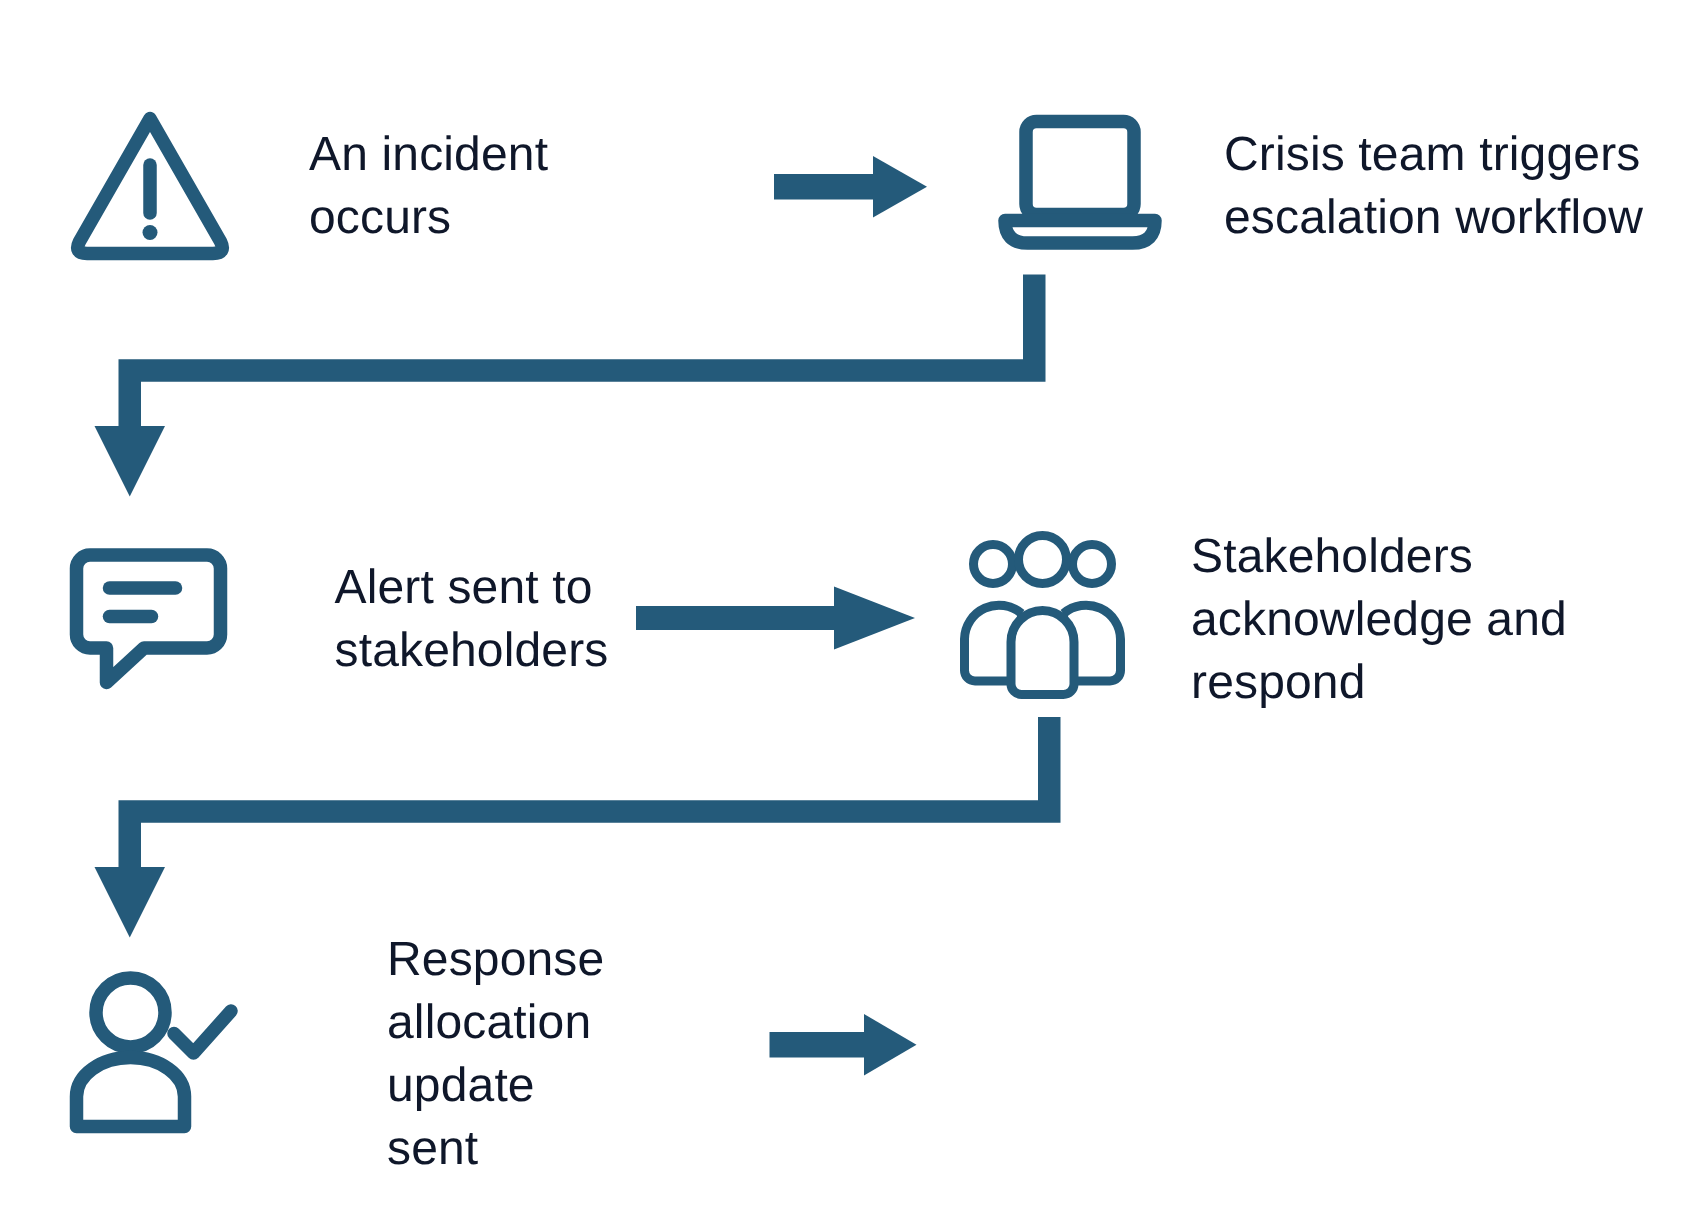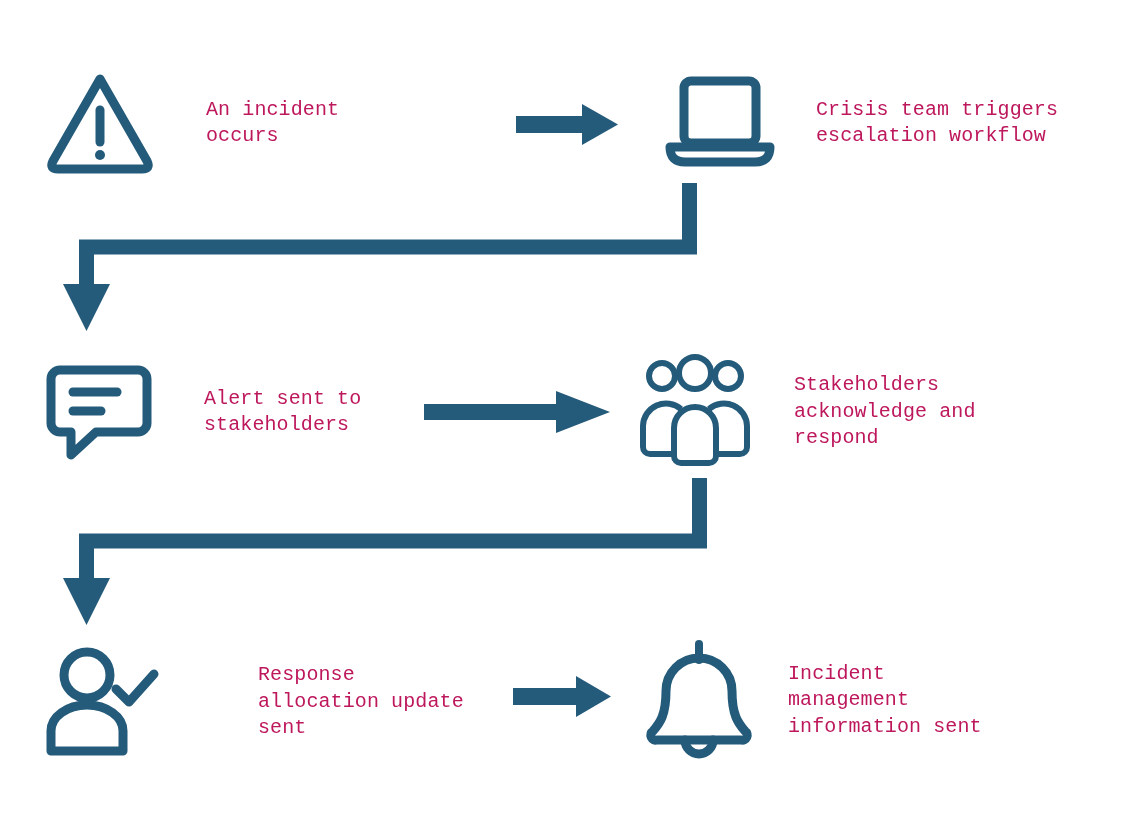--- a/index.html
+++ b/index.html
@@ -28,37 +28,37 @@
   .node {
     position: absolute;
     display: flex;
     align-items: center;
   }
   .node-icon {
     flex: 0 0 auto;
     display: block;
   }
   .node-label {
-    color: #be185d;
-    font-family: Liberation Mono, monospace;
-    font-size: 20px;
+    color: #0f172a;
+    font-family: Liberation Sans, sans-serif;
+    font-size: 32px;
     line-height: 1.32;
     letter-spacing: 0.1px;
     white-space: pre-line;
     font-weight: 400;
   }
 
   
   #node-incident       { left: 44px;  top: 64px;  width: 330px; height: 118px; }
   #node-incident .node-label { margin-left: 50px; }
   #node-crisis-team    { left: 662px; top: 64px;  width: 480px; height: 118px; }
   #node-crisis-team .node-label { margin-left: 38px; }
 
   
-  #node-alert          { left: 44px;  top: 352px; width: 360px; height: 120px; }
+  #node-alert          { left: 44px;  top: 352px; width: 360px; height: 120px; gap: 19px; }
   #node-alert .node-label { margin-left: 50px; }
   #node-stakeholders   { left: 634px; top: 344px; width: 470px; height: 136px; }
   #node-stakeholders .node-label { margin-left: 38px; }
 
   
   #node-response       { left: 44px;  top: 632px; width: 430px; height: 140px; gap: 48px; }
   #node-response .node-label { margin-left: 50px; }
   #node-incident-mgmt  { left: 644px; top: 628px; width: 450px; height: 145px; }
   #node-incident-mgmt .node-label { margin-left: 34px; }
 </style>
@@ -154,26 +154,14 @@
         <circle cx="43" cy="34" r="23" fill="none" stroke="#245a7a" stroke-width="9"></circle>
         <path d="M7 110 V90 a36 26 0 0 1 72 0 V110 Z" fill="none" stroke="#245a7a" stroke-width="9" stroke-linejoin="round"></path>
         <polyline points="72,48 85,61 110,33" fill="none" stroke="#245a7a" stroke-width="9" stroke-linecap="round" stroke-linejoin="round"></polyline>
       </svg>
     </span>
     <span class="node-label">Response
 allocation update
 sent</span>
   </div>
 
-  <div class="node" id="node-incident-mgmt">
-    <span class="node-icon">
-      <svg width="110" height="126" viewBox="0 0 110 126">
-        <line x1="55" y1="8" x2="55" y2="24" stroke="#245a7a" stroke-width="8" stroke-linecap="round"></line>
-        <path d="M55 22 a33 33 0 0 1 33 33 c0 24 6 32 13 40 a5 5 0 0 1 -4 9 H13 a5 5 0 0 1 -4 -9 c7 -8 13 -16 13 -40 A33 33 0 0 1 55 22 Z" fill="none" stroke="#245a7a" stroke-width="9" stroke-linejoin="round"></path>
-        <path d="M41 104 a14 14 0 0 0 28 0" fill="none" stroke="#245a7a" stroke-width="9" stroke-linecap="round"></path>
-      </svg>
-    </span>
-    <span class="node-label">Incident
-management
-information sent</span>
-  </div>
 
 </div>
 
 </body></html>

